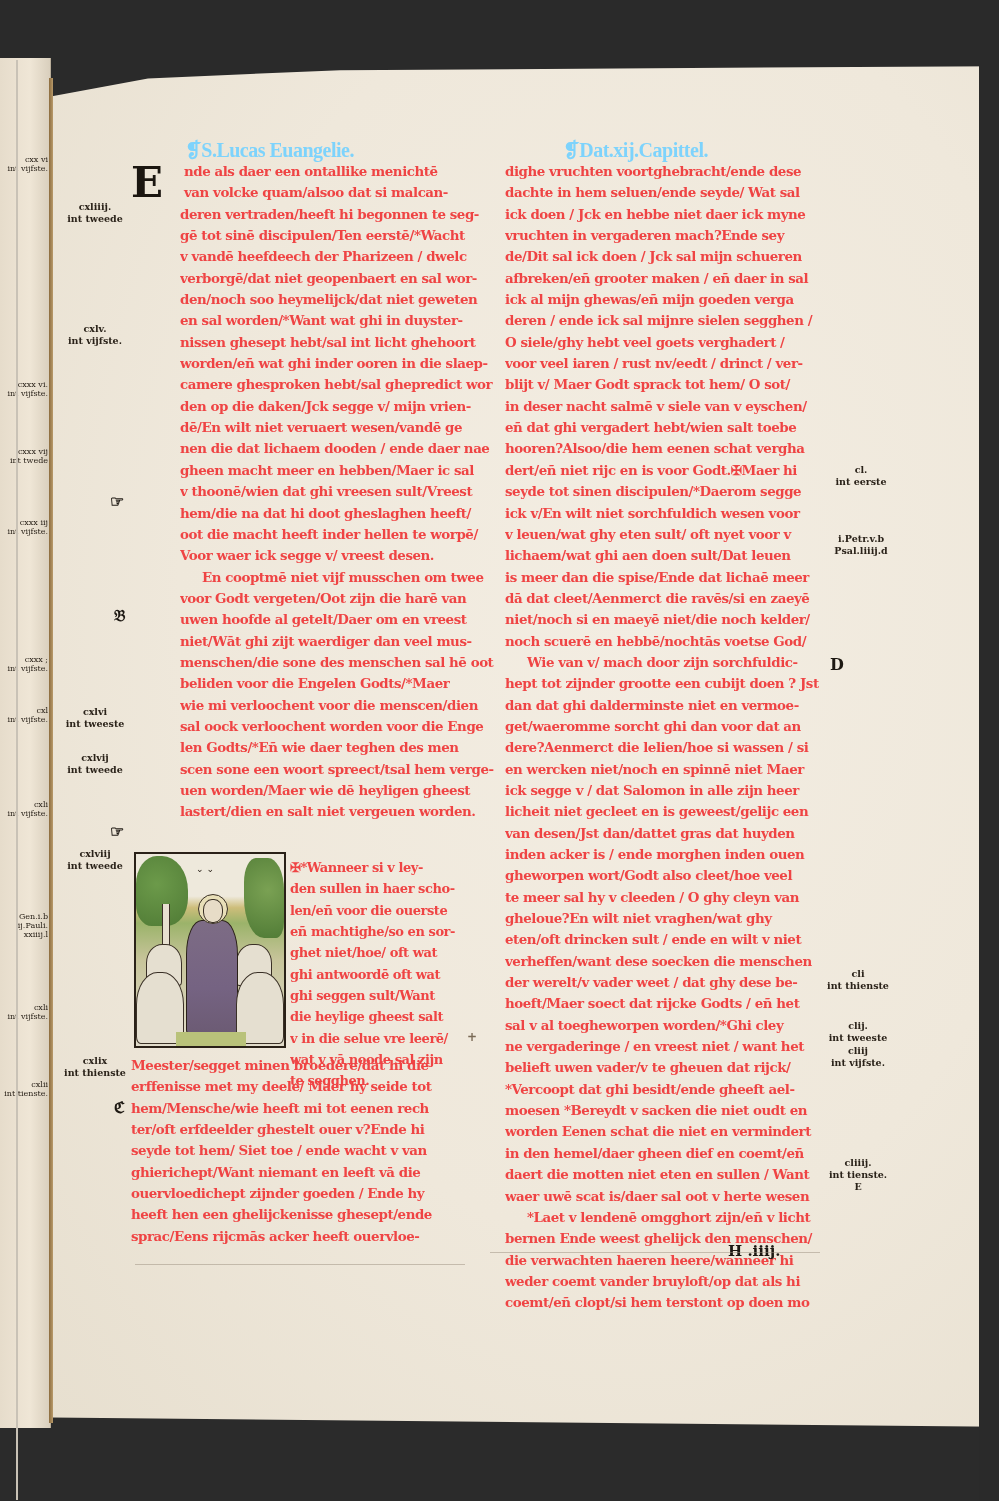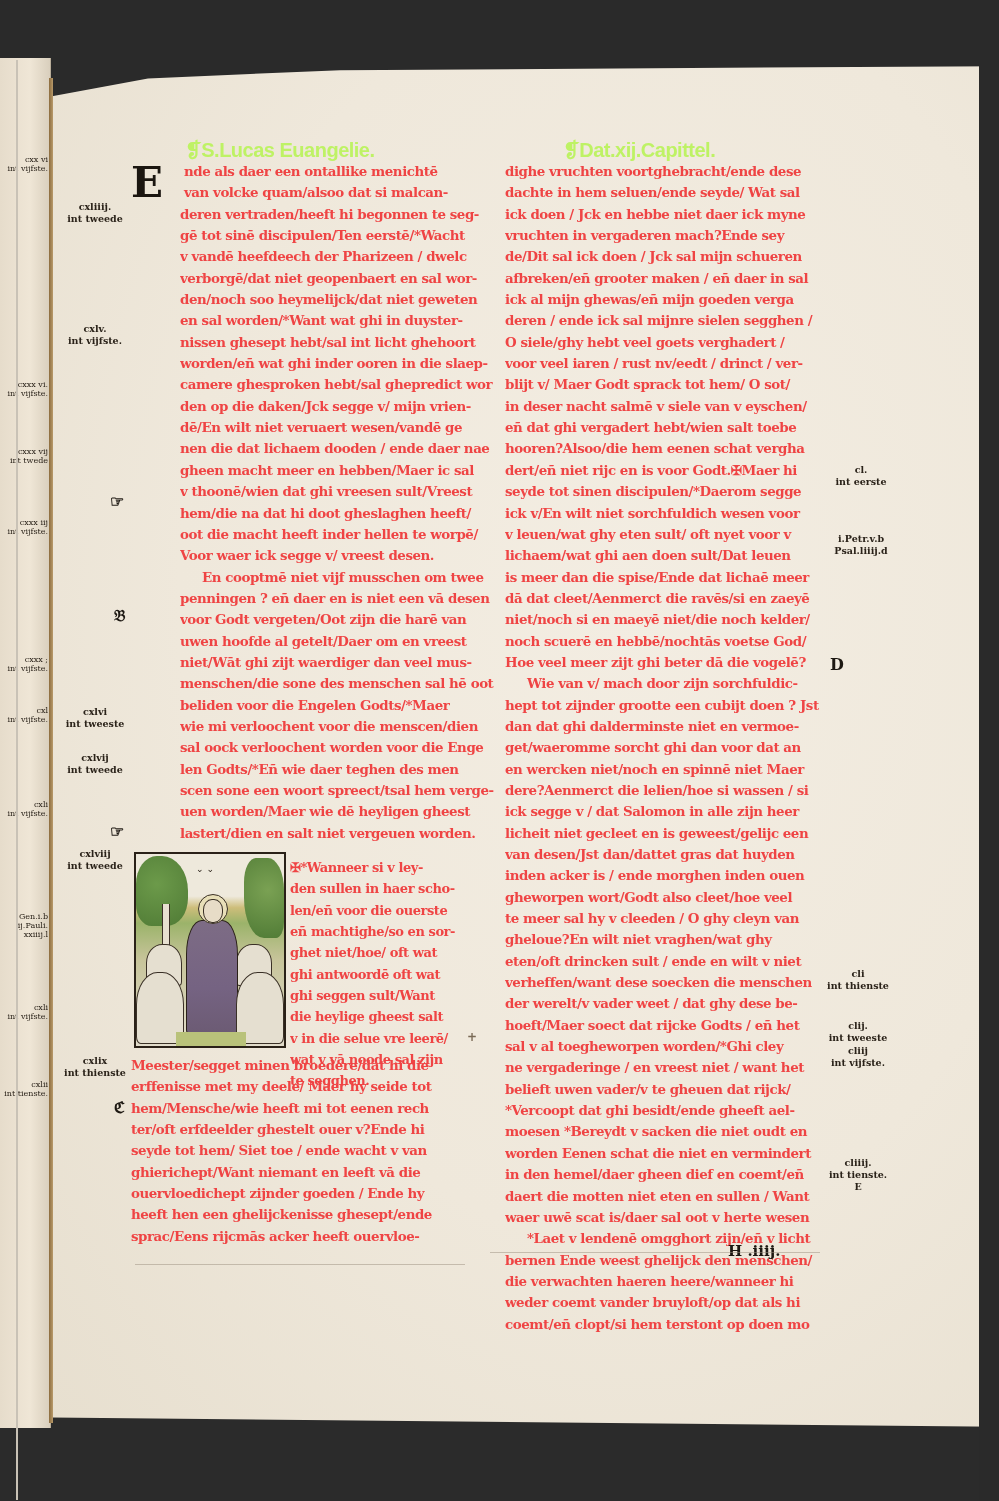--- a/index.html
+++ b/index.html
@@ -26,22 +26,22 @@
       background: radial-gradient(ellipse at 60% 40%, #f3ede2 0%, #efe8db 55%, #e7dfcf 100%);
       border-radius: 0 0 0 0;
       clip-path: polygon(0 2.5%, 10% 1.2%, 30% 0.6%, 100% 0.3%, 100% 100%, 0 99.3%);
     }
     .right-shadow { position: absolute; left: 979px; top: 0; width: 20px; height: 1501px; background: #2a2a2a; }
     .lp-note {
       position: absolute; font-family: "DejaVu Serif", serif; font-size: 8px; line-height: 9px;
       color: #2a2219; text-align: right; width: 48px; left: 0;
     }
     .header {
-      position: absolute; top: 138px; font-family: Liberation Sans, sans-serif; font-weight: bold;
-      font-size: 20px; color: #bef264; letter-spacing: -0.5px;
+      position: absolute; top: 138px; font-family: Liberation Serif, serif; font-weight: bold;
+      font-size: 20px; color: #7dd3fc; letter-spacing: -0.5px;
     }
     .col {
       position: absolute; font-family: "DejaVu Serif", serif; font-weight: bold;
       font-size: 13.4px; line-height: 21.35px; color: #ef4444;
       white-space: nowrap; letter-spacing: -0.45px;
     }
     .col .line { height: 21.35px; overflow: hidden; }
     .col .line.indent { padding-left: 22px; }
     .margin-note {
       position: absolute; font-family: "DejaVu Serif", serif; font-weight: bold;
@@ -139,21 +139,20 @@
     <div class="line">camere ghesproken hebt/sal ghepredict wor</div>
     <div class="line">den op die daken/Jck segge v/ mijn vrien-</div>
     <div class="line">dē/En wilt niet veruaert wesen/vandē ge</div>
     <div class="line">nen die dat lichaem dooden / ende daer nae</div>
     <div class="line">gheen macht meer en hebben/Maer ic sal</div>
     <div class="line">v thoonē/wien dat ghi vreesen sult/Vreest</div>
     <div class="line">hem/die na dat hi doot gheslaghen heeft/</div>
     <div class="line">oot die macht heeft inder hellen te worpē/</div>
     <div class="line">Voor waer ick segge v/ vreest desen.</div>
     <div class="line indent">En cooptmē niet vijf musschen om twee</div>
-    <div class="line">penningen ? eñ daer en is niet een vā desen</div>
     <div class="line">voor Godt vergeten/Oot zijn die harē van</div>
     <div class="line">uwen hoofde al getelt/Daer om en vreest</div>
     <div class="line">niet/Wāt ghi zijt waerdiger dan veel mus-</div>
     <div class="line">menschen/die sone des menschen sal hē oot</div>
     <div class="line">beliden voor die Engelen Godts/*Maer</div>
     <div class="line">wie mi verloochent voor die menscen/dien</div>
     <div class="line">sal oock verloochent worden voor die Enge</div>
     <div class="line">len Godts/*Eñ wie daer teghen des men</div>
     <div class="line">scen sone een woort spreect/tsal hem verge-</div>
     <div class="line">uen worden/Maer wie dē heyligen gheest</div>
@@ -216,27 +215,26 @@
     <div class="line">hooren?Alsoo/die hem eenen schat vergha</div>
     <div class="line">dert/eñ niet rijc en is voor Godt.✠Maer hi</div>
     <div class="line">seyde tot sinen discipulen/*Daerom segge</div>
     <div class="line">ick v/En wilt niet sorchfuldich wesen voor</div>
     <div class="line">v leuen/wat ghy eten sult/ oft nyet voor v</div>
     <div class="line">lichaem/wat ghi aen doen sult/Dat leuen</div>
     <div class="line">is meer dan die spise/Ende dat lichaē meer</div>
     <div class="line">dā dat cleet/Aenmerct die ravēs/si en zaeyē</div>
     <div class="line">niet/noch si en maeyē niet/die noch kelder/</div>
     <div class="line">noch scuerē en hebbē/nochtās voetse God/</div>
-    <div class="line">Hoe veel meer zijt ghi beter dā die vogelē?</div>
     <div class="line indent">Wie van v/ mach door zijn sorchfuldic-</div>
     <div class="line">hept tot zijnder grootte een cubijt doen ? Jst</div>
     <div class="line">dan dat ghi dalderminste niet en vermoe-</div>
     <div class="line">get/waeromme sorcht ghi dan voor dat an</div>
+    <div class="line">dere?Aenmerct die lelien/hoe si wassen / si</div>
     <div class="line">en wercken niet/noch en spinnē niet Maer</div>
-    <div class="line">dere?Aenmerct die lelien/hoe si wassen / si</div>
     <div class="line">ick segge v / dat Salomon in alle zijn heer</div>
     <div class="line">licheit niet gecleet en is geweest/gelijc een</div>
     <div class="line">van desen/Jst dan/dattet gras dat huyden</div>
     <div class="line">inden acker is / ende morghen inden ouen</div>
     <div class="line">gheworpen wort/Godt also cleet/hoe veel</div>
     <div class="line">te meer sal hy v cleeden / O ghy cleyn van</div>
     <div class="line">gheloue?En wilt niet vraghen/wat ghy</div>
     <div class="line">eten/oft drincken sult / ende en wilt v niet</div>
     <div class="line">verheffen/want dese soecken die menschen</div>
     <div class="line">der werelt/v vader weet / dat ghy dese be-</div>

